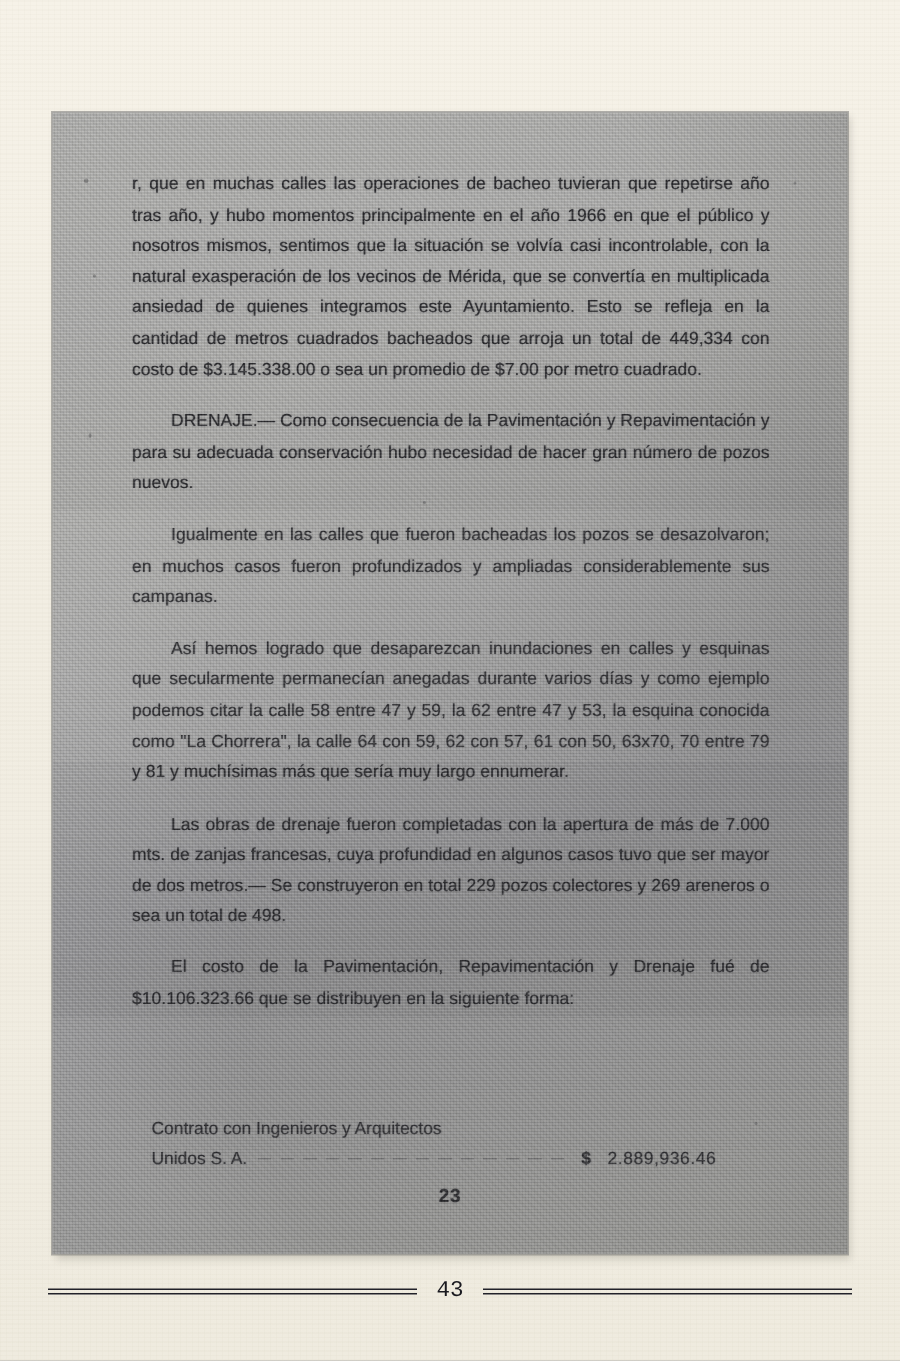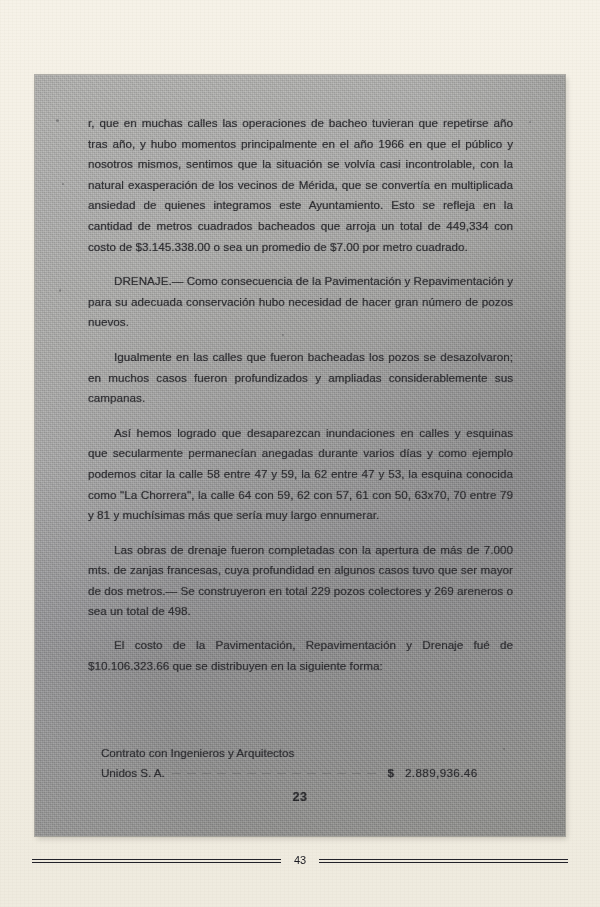--- a/index.html
+++ b/index.html
@@ -186,22 +186,22 @@
     content: "";
     position: absolute;
     left: 0;
     right: 0;
     height: 1px;
     background: #22222a;
   }
   .footer-rule::before { top: 0; }
   .footer-rule::after  { bottom: 0; }
   #reproduction-folio {
-    font-family: Liberation Sans, sans-serif;
-    font-size: 11px;
+    font-family: Liberation Mono, monospace;
+    font-size: 15px;
     color: #1a1a20;
     padding: 0 13px;
     position: relative;
     top: -1px;
   }
 </style>
 </head>
 <body>
 
 <div id="reproduction-page">

